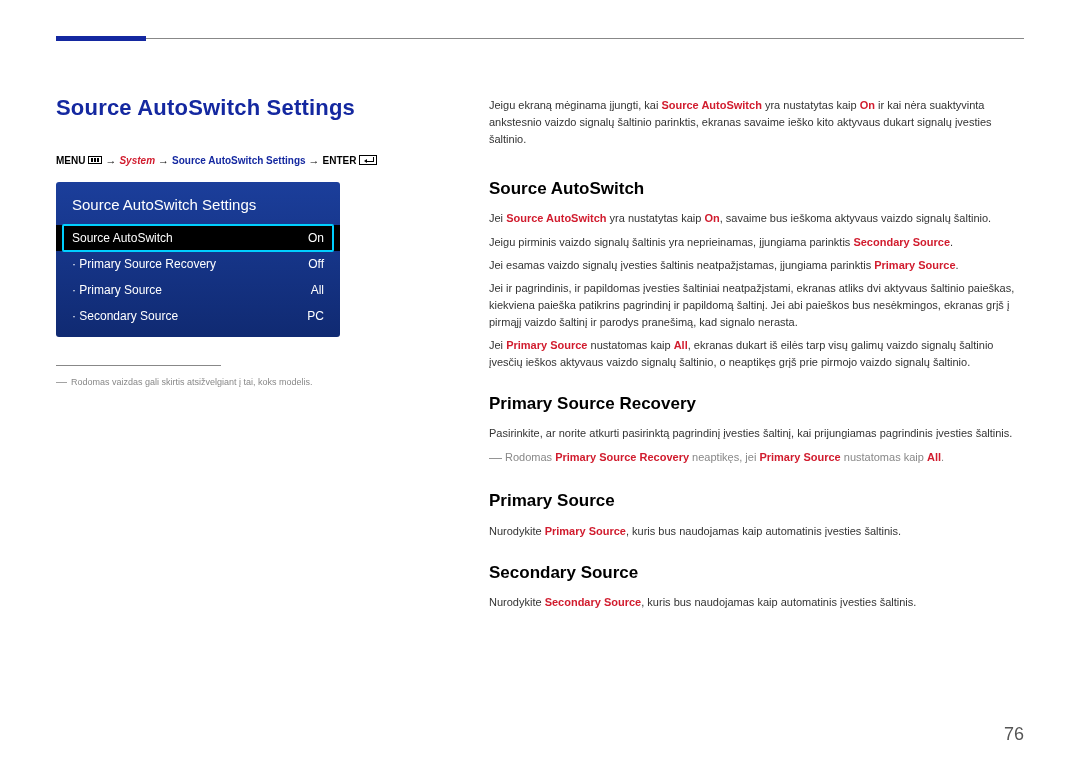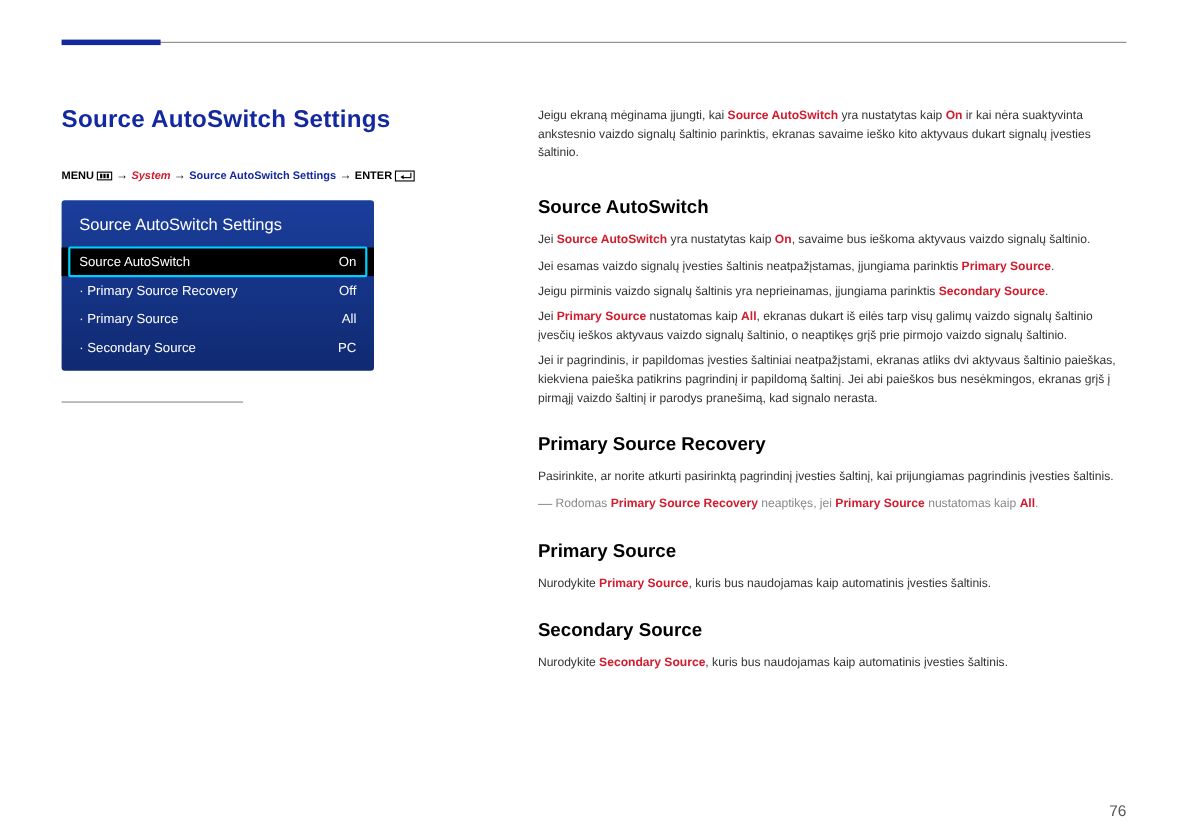--- a/index.html
+++ b/index.html
@@ -161,21 +161,21 @@
 
   .right-col h2{
     font-size:17px; font-weight:600; color:#000;
     margin:20px 0 8px;
   }
   .right-col h2.first{ margin-top:28px;}
 
   .page-number{
     position:absolute;
     bottom:18px; right:56px;
-    font-size:14px; font-weight:400; color:#555;
+    font-size:18px; font-weight:400; color:#555;
   }
 </style>
 </head>
 <body>
 
 <div class="header-rule"></div>
 <div class="header-accent"></div>
 
 <div class="page">
   <div class="left-col">
@@ -213,41 +213,44 @@
         <span class="osd-label osd-bullet">Primary Source</span>
         <span class="osd-val">All</span>
       </div>
       <div class="osd-row">
         <span class="osd-label osd-bullet">Secondary Source</span>
         <span class="osd-val">PC</span>
       </div>
     </div>
 
     <hr class="footnote-rule">
+    <div class="footnote">
+      <span class="dash">―</span><span>Rodomas vaizdas gali skirtis atsižvelgiant į tai, koks modelis.</span>
+    </div>
   </div>
 
   <div class="right-col">
     <p>
       <span>Jeigu ekraną mėginama įjungti, kai </span><span class="term-sas">Source AutoSwitch</span><span> yra nustatytas kaip </span><span class="term-on">On</span><span> ir kai nėra suaktyvinta ankstesnio vaizdo signalų šaltinio parinktis, ekranas savaime ieško kito aktyvaus dukart signalų įvesties šaltinio.</span>
     </p>
 
     <h2 class="first">Source AutoSwitch</h2>
     <p>
       <span>Jei </span><span class="term-sas">Source AutoSwitch</span><span> yra nustatytas kaip </span><span class="term-on">On</span><span>, savaime bus ieškoma aktyvaus vaizdo signalų šaltinio.</span>
     </p>
     <p>
+      <span>Jeigu pirminis vaizdo signalų šaltinis yra neprieinamas, įjungiama parinktis </span><span class="term-secondary">Secondary Source</span><span>.</span>
+    </p>
+    <p>
       <span>Jei esamas vaizdo signalų įvesties šaltinis neatpažįstamas, įjungiama parinktis </span><span class="term-primary">Primary Source</span><span>.</span>
     </p>
-    <p>
-      <span>Jeigu pirminis vaizdo signalų šaltinis yra neprieinamas, įjungiama parinktis </span><span class="term-secondary">Secondary Source</span><span>.</span>
-    </p>
+    <p>Jei ir pagrindinis, ir papildomas įvesties šaltiniai neatpažįstami, ekranas atliks dvi aktyvaus šaltinio paieškas, kiekviena paieška patikrins pagrindinį ir papildomą šaltinį. Jei abi paieškos bus nesėkmingos, ekranas grįš į pirmąjį vaizdo šaltinį ir parodys pranešimą, kad signalo nerasta.</p>
     <p>
       <span>Jei </span><span class="term-primary">Primary Source</span><span> nustatomas kaip </span><span class="term-all">All</span><span>, ekranas dukart iš eilės tarp visų galimų vaizdo signalų šaltinio įvesčių ieškos aktyvaus vaizdo signalų šaltinio, o neaptikęs grįš prie pirmojo vaizdo signalų šaltinio.</span>
     </p>
-    <p>Jei ir pagrindinis, ir papildomas įvesties šaltiniai neatpažįstami, ekranas atliks dvi aktyvaus šaltinio paieškas, kiekviena paieška patikrins pagrindinį ir papildomą šaltinį. Jei abi paieškos bus nesėkmingos, ekranas grįš į pirmąjį vaizdo šaltinį ir parodys pranešimą, kad signalo nerasta.</p>
 
     <h2>Primary Source Recovery</h2>
     <p>Pasirinkite, ar norite atkurti pasirinktą pagrindinį įvesties šaltinį, kai prijungiamas pagrindinis įvesties šaltinis.</p>
     <p>
       <span class="dash">―</span><span class="grey">Rodomas </span><span class="term-psr">Primary Source Recovery</span><span class="grey"> neaptikęs, jei </span><span class="term-primary">Primary Source</span><span class="grey"> nustatomas kaip </span><span class="term-all">All</span><span class="grey">.</span>
     </p>
 
     <h2>Primary Source</h2>
     <p>
       <span>Nurodykite </span><span class="term-primary">Primary Source</span><span>, kuris bus naudojamas kaip automatinis įvesties šaltinis.</span>

